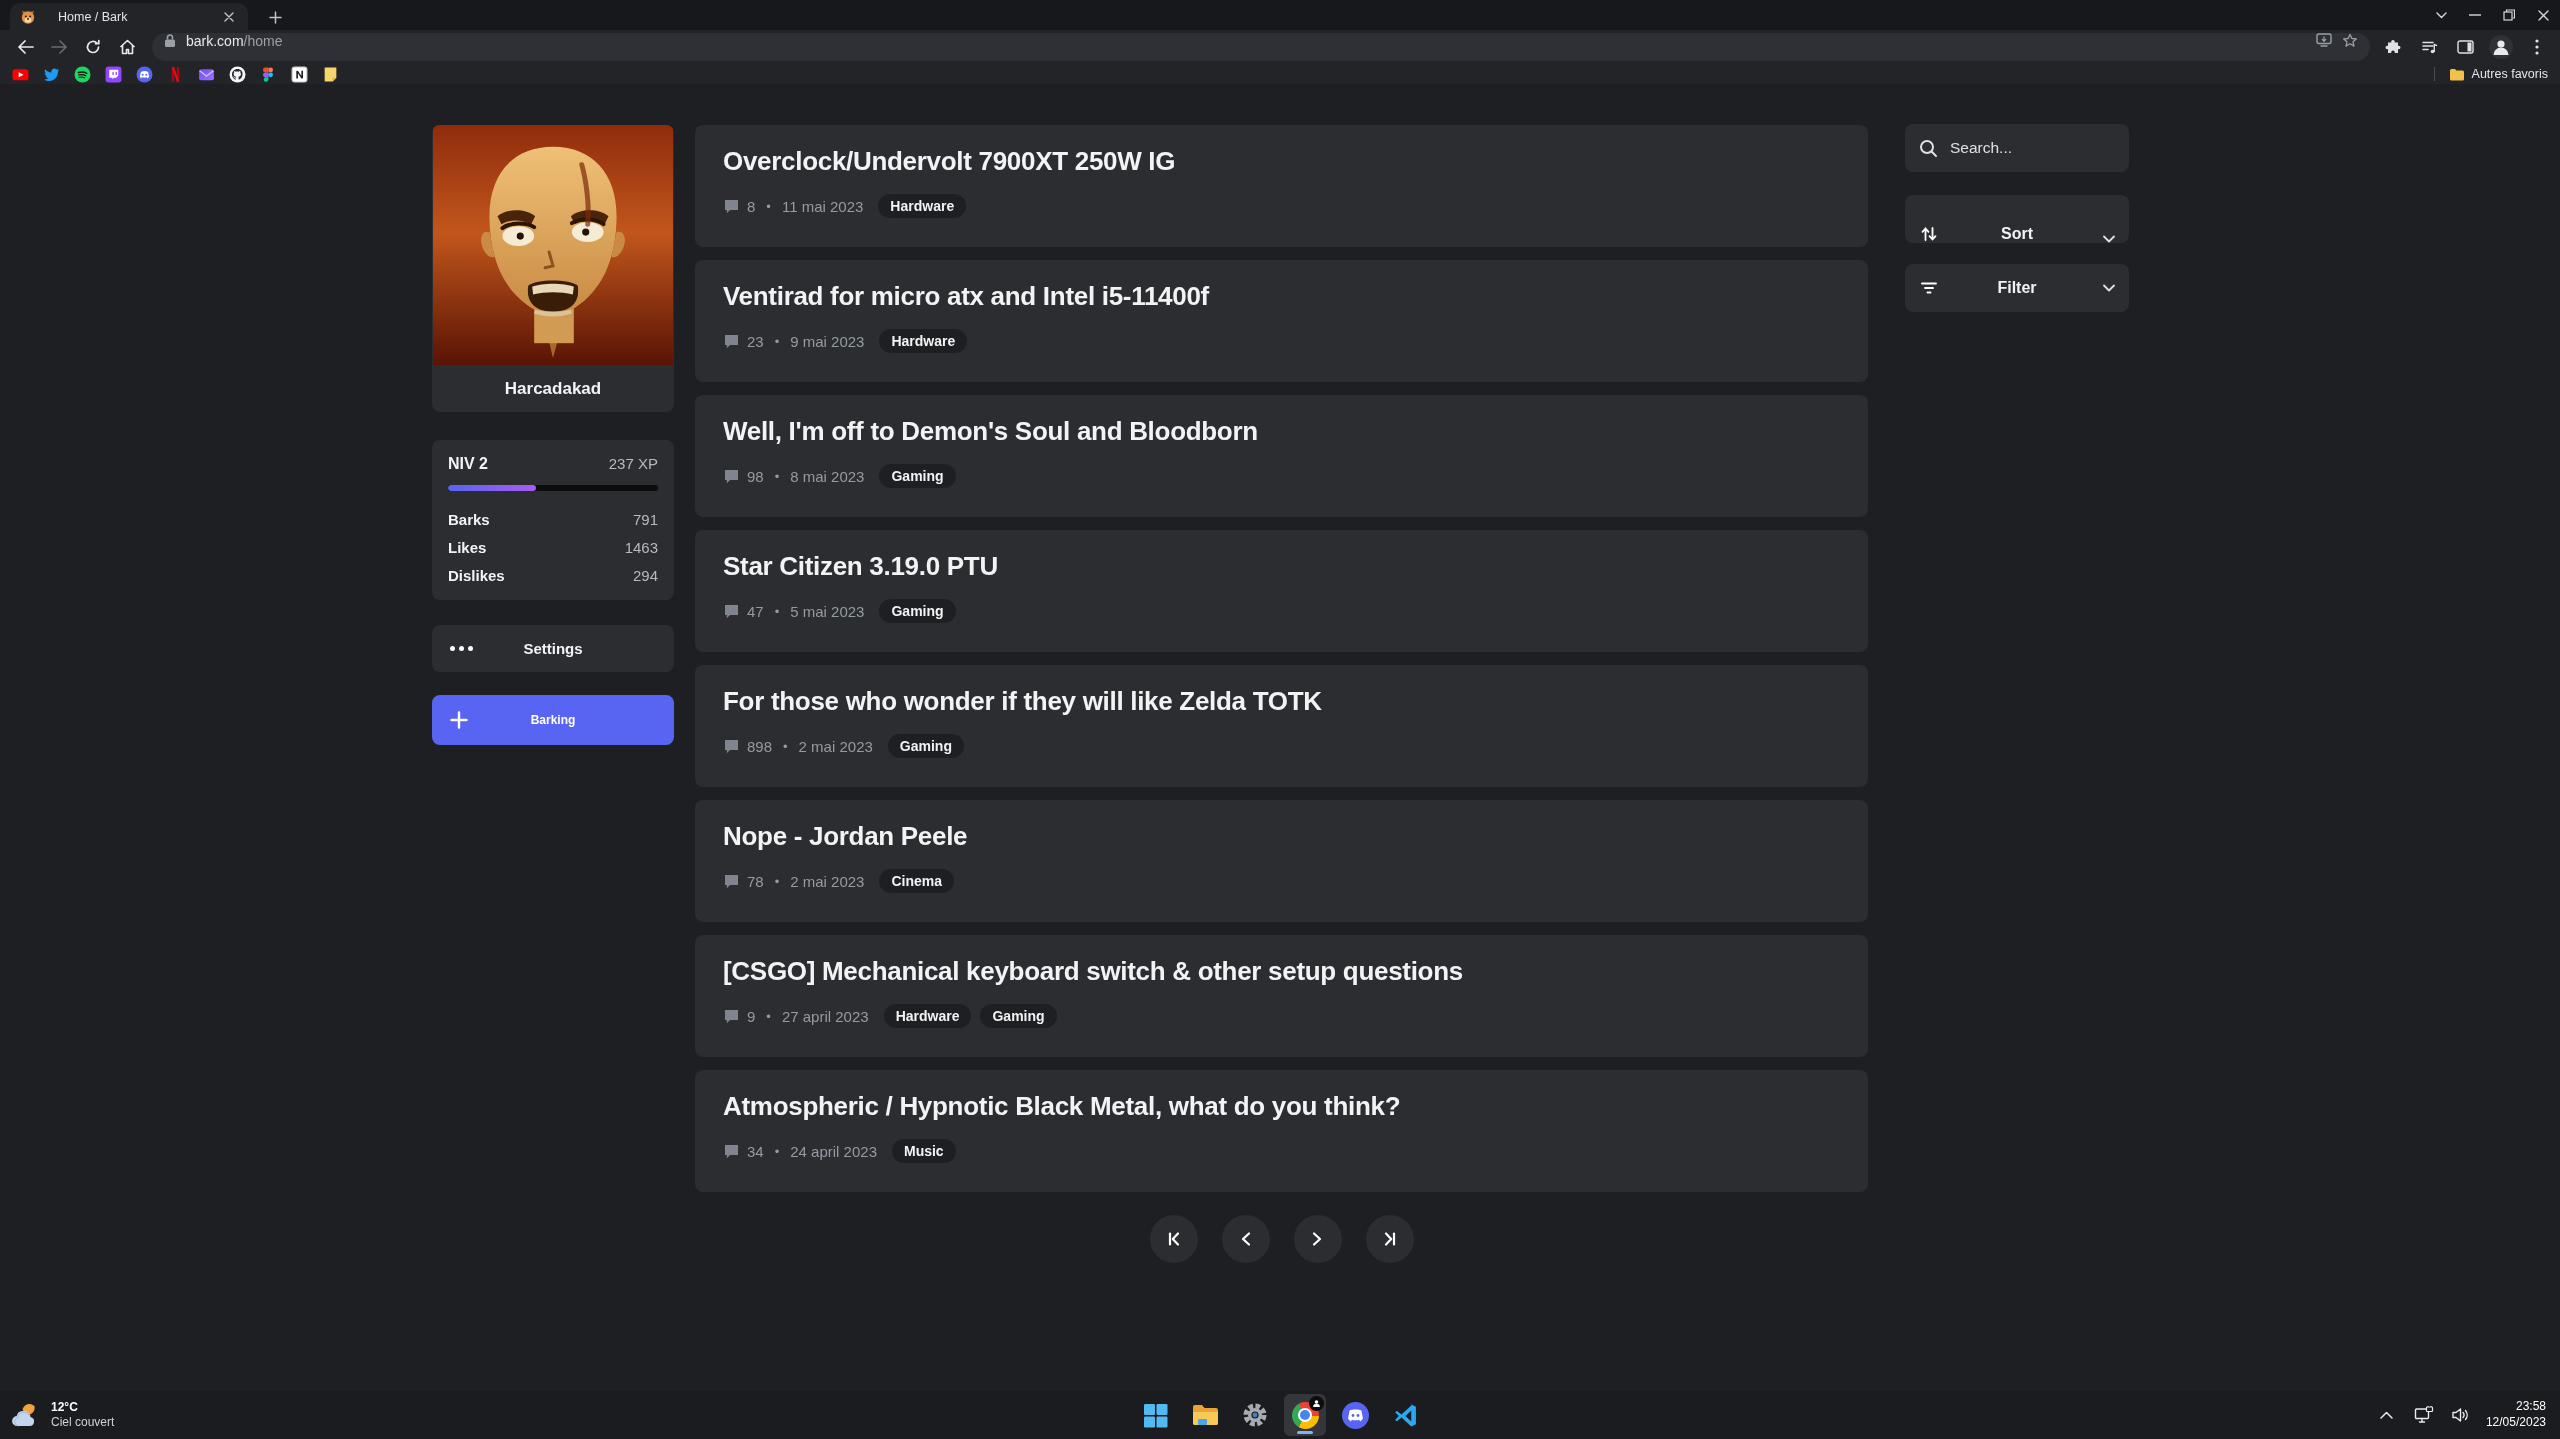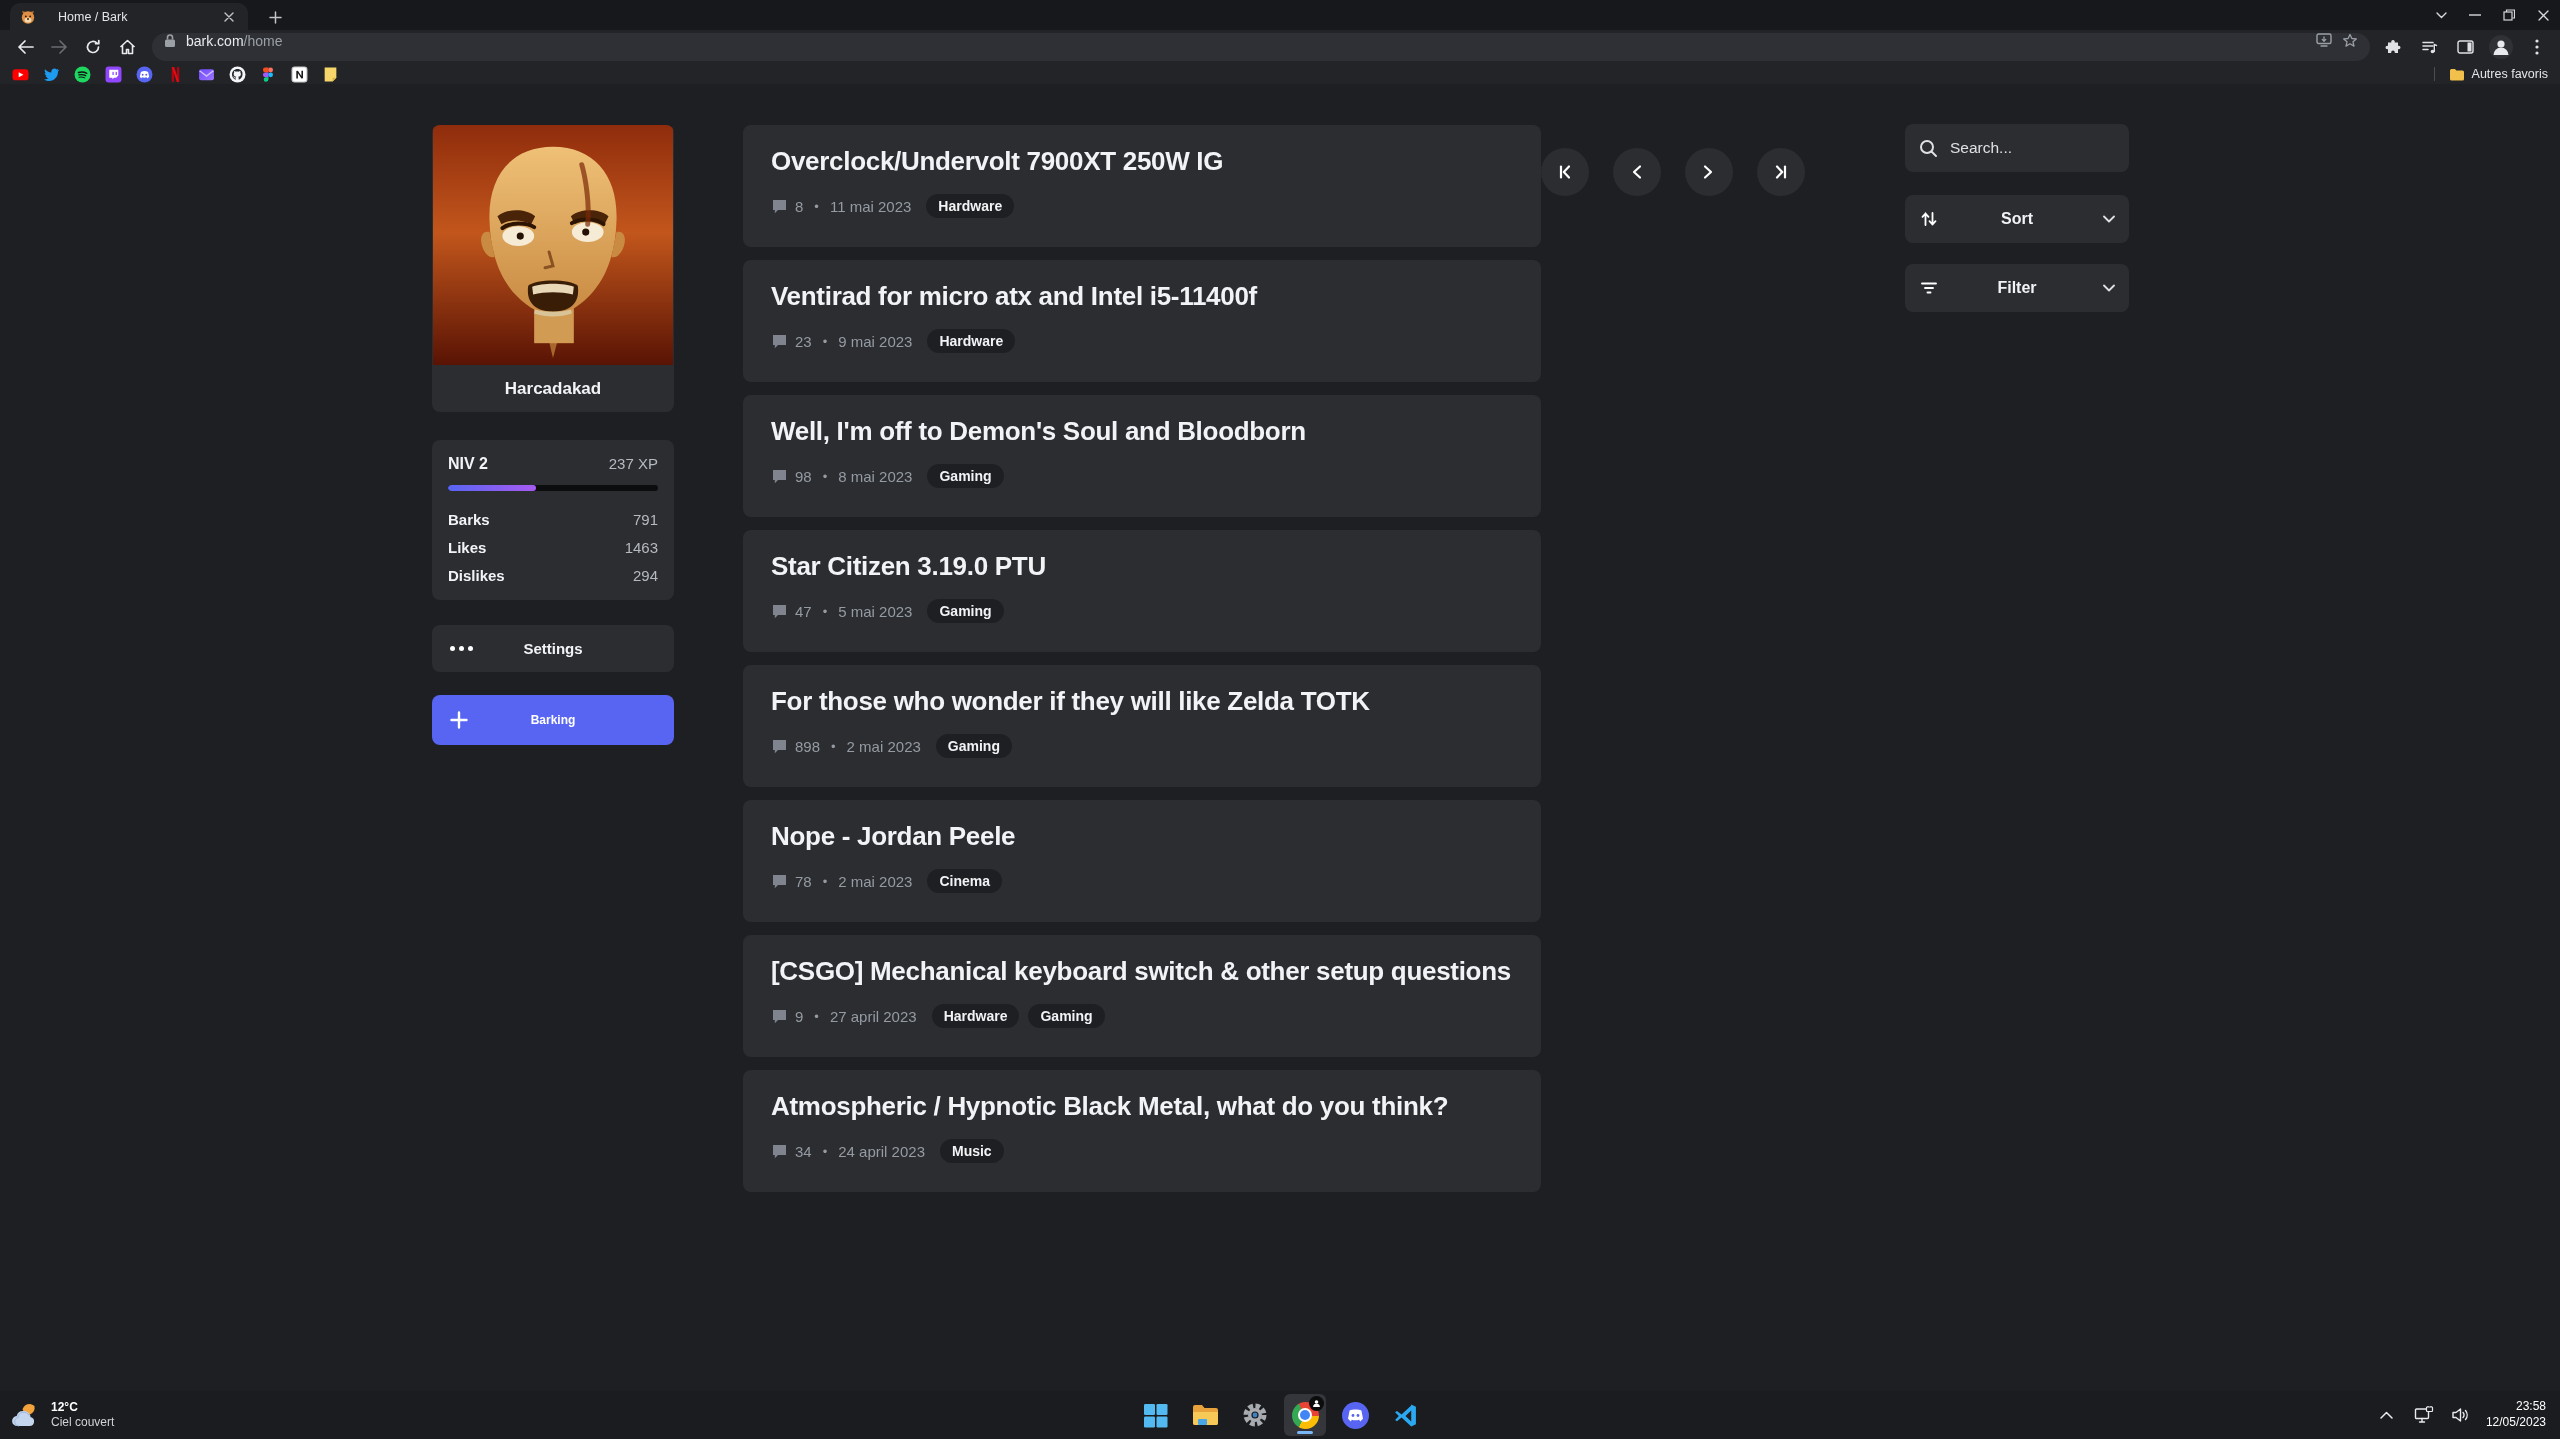--- a/index.html
+++ b/index.html
@@ -67,21 +67,21 @@
   .settings-btn .dots i { width: 5px; height: 5px; border-radius: 50%; background: #fff; }
   .settings-label { font-size: 15px; font-weight: bold; }
   .barking-btn {
     margin-top: 23px; position: relative; height: 50px; background: #5865f2; border-radius: 8px;
     display: flex; align-items: center; justify-content: center; cursor: pointer;
   }
   .barking-btn .plus { position: absolute; left: 18px; display: flex; }
   .barking-label { font-size: 12px; font-weight: bold; color: #fff; }
 
   
-  .posts-col { position: absolute; left: 695px; top: 41px; width: 1173px; display: flex; flex-direction: row; margin-left: 48px; }
+  .posts-col { position: absolute; left: 695px; top: 41px; width: 1173px; display: flex; flex-direction: column; }
   .post-list { display: flex; flex-direction: column; gap: 13px; }
   .post-card {
     height: 122px; background: #2b2d31; border-radius: 8px;
     padding: 21px 30px 0 28px; cursor: pointer;
   }
   .post-title { font-size: 26px; font-weight: bold; letter-spacing: -0.3px; color: #f2f3f5; }
   .post-meta { margin-top: 17px; display: flex; align-items: center; font-size: 15px; color: #959ba3; }
   .post-meta .comment-count { margin-left: 7px; }
   .post-meta .dot { margin: 0 11px; font-size: 13px; }
   .tags { display: flex; gap: 9px; margin-left: 15px; align-items: flex-end; }
@@ -100,21 +100,21 @@
   .panel-box {
     position: relative; height: 48px; background: #2b2d31; border-radius: 8px;
     display: flex; align-items: center; justify-content: center;
   }
   .search-box { margin-bottom: 23px; justify-content: flex-start; padding-left: 14px; gap: 12px; }
   .search-input {
     background: transparent; border: none; outline: none; color: #e7e9ec;
     font-size: 15.5px; font-family: inherit; width: 150px;
   }
   .search-input::placeholder { color: #dde0e4; opacity: 1; }
-  .sort-box { margin-bottom: 21px; }
+  .sort-box { margin-bottom: 21px; align-items: flex-end; }
   .panel-left-icon { position: absolute; left: 15px; display: flex; }
   .panel-chevron { position: absolute; right: 14px; display: flex; }
   .panel-label { font-size: 16px; font-weight: 600; color: #f2f3f5; }
 
   
   .taskbar {
     position: relative; height: 48px; background: #1b1c1f;
     display: flex; align-items: center; justify-content: center;
   }
   .weather { position: absolute; left: 10px; display: flex; align-items: center; gap: 9px; cursor: pointer; }

